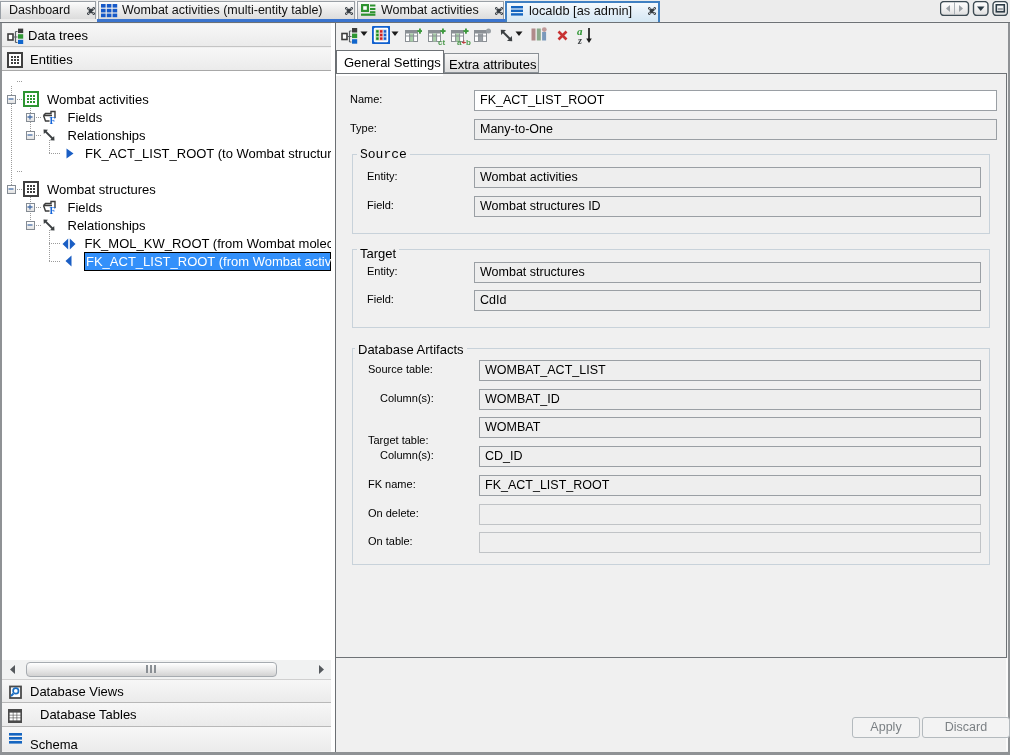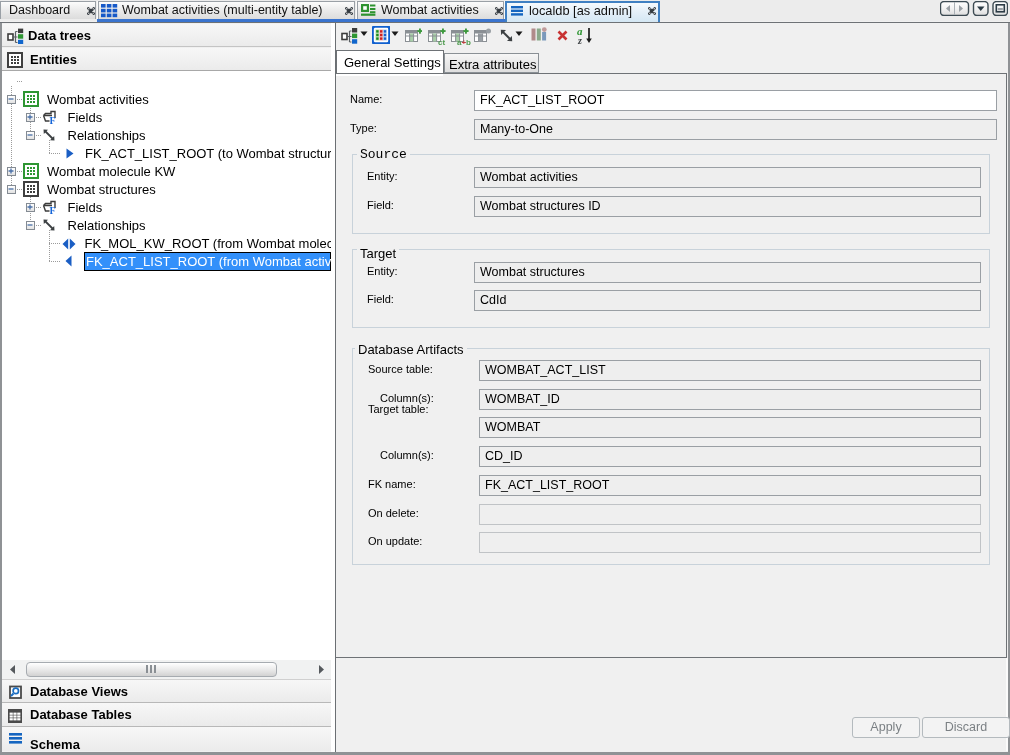--- a/index.html
+++ b/index.html
@@ -13,21 +13,21 @@
 .fld.dis{border-color:#c0c3c6;background:#efefef;}
 .fset{position:absolute;border:1px solid #c8d2da;}
 .leg{position:absolute;font-size:13px;color:#000;background:#f0f0f0;padding:0 3px;white-space:nowrap;}
 .tab{position:absolute;top:1px;height:18px;background:linear-gradient(#fcfcfc,#ececec 45%,#dcdcdc);
   border:1px solid #9aa0a6;border-bottom:none;box-sizing:border-box;font-size:12px;color:#111;}
 .tabx{position:absolute;top:7px;width:8px;height:8px;}
 .row{position:absolute;left:0;width:331px;height:18px;font-size:13px;color:#000;white-space:nowrap;}
 .row span.t{position:absolute;top:1.5px;white-space:nowrap;}
 .eb{position:absolute;width:9px;height:9px;background:linear-gradient(#ffffff,#e2e2e2);
   border:1px solid #848b93;box-sizing:border-box;}
-.hdr{position:absolute;left:2px;width:329px;background:linear-gradient(#f7f7f7,#ebebeb);box-sizing:border-box;font-weight:bold;}
+.hdr{position:absolute;left:2px;width:329px;background:linear-gradient(#f7f7f7,#ebebeb);box-sizing:border-box;}
 .hdr .htxt{position:absolute;left:28px;font-size:13px;color:#000;}
 .btn{position:absolute;height:21px;background:#f3f3f3;border:1px solid #b4babe;border-radius:3px;
   box-sizing:border-box;font-size:12.5px;color:#7b8084;text-align:center;line-height:19px;}
 .dot-v{position:absolute;width:1px;background-image:repeating-linear-gradient(to bottom,#9b9b9b 0 1px,transparent 1px 2px);}
 .dot-h{position:absolute;height:1px;background-image:repeating-linear-gradient(to right,#9b9b9b 0 1px,transparent 1px 2px);}
 </style>
 </head>
 <body>
 
 <div class="abs" style="left:0;top:0;width:1010px;height:21px;background:#ececec;"></div>
@@ -237,41 +237,20 @@
     <span class="t" style="left:67.5px;">Relationships</span>
   </div>
 
   <div class="row" style="top:72px;">
     <svg class="abs" style="left:66px;top:3.5px;" width="8" height="11" viewBox="0 0 8 11">
         <path d="M0.5 0.5 L7.5 5.5 L0.5 10.5 Z" fill="#1a5ec4"></path>
       </svg>
     <span class="t" style="left:85px;">FK_ACT_LIST_ROOT (to Wombat structures)</span>
   </div>
 
-  <div class="row" style="top:90px;">
-    <div class="eb" style="left:6.5px;top:4.5px;"></div>
-    <svg class="abs" style="left:8px;top:6px;" width="6" height="6" viewBox="0 0 6 6">
-        <path d="M3 0.5 V5.5 M0.5 3 H5.5" stroke="#4a70a8" stroke-width="1.3"></path>
-      </svg>
-    <svg class="abs" style="left:23px;top:1px;" width="16" height="16" viewBox="0 0 16 16">
-        <rect x="1" y="1" width="14" height="14" fill="#fff" stroke="#2e9632" stroke-width="2"></rect>
-        <g fill="#2e9632">
-          <rect x="4" y="4" width="2" height="2"></rect>
-          <rect x="7" y="4" width="2" height="2"></rect>
-          <rect x="10" y="4" width="2" height="2"></rect>
-          <rect x="4" y="7" width="2" height="2"></rect>
-          <rect x="7" y="7" width="2" height="2"></rect>
-          <rect x="10" y="7" width="2" height="2"></rect>
-          <rect x="4" y="10" width="2" height="2"></rect>
-          <rect x="7" y="10" width="2" height="2"></rect>
-          <rect x="10" y="10" width="2" height="2"></rect>
-        </g>
-      </svg>
-    <span class="t" style="left:47px;">Wombat molecule KW</span>
-  </div>
 
   <div class="row" style="top:108px;">
     <div class="eb" style="left:6.5px;top:4.5px;"></div>
     <svg class="abs" style="left:8px;top:8.4px;" width="6" height="2" viewBox="0 0 6 2">
         <path d="M0.5 1 H5.5" stroke="#4a70a8" stroke-width="1.3"></path>
       </svg>
     <svg class="abs" style="left:23px;top:1px;" width="16" height="16" viewBox="0 0 16 16">
         <rect x="1" y="1" width="14" height="14" fill="#fff" stroke="#3f3f3f" stroke-width="2"></rect>
         <g fill="#3f3f3f">
           <rect x="4" y="4" width="2" height="2"></rect>
@@ -346,21 +325,21 @@
 
 <div class="hdr" style="top:679px;height:24px;border-top:1px solid #d0d0d0;border-bottom:1px solid #b8b8b8;">
   <span class="htxt" style="top:4px;">Database Views</span>
 </div>
 <svg class="abs" style="left:7px;top:683.5px;" width="16" height="16" viewBox="0 0 16 16">
   <rect x="3" y="2.5" width="11" height="11.5" fill="#fdfdfd" stroke="#4a4a4a" stroke-width="1.8"></rect>
   <circle cx="8.8" cy="6.9" r="2.7" fill="#fff" stroke="#1b6ec2" stroke-width="1.7"></circle>
   <line x1="6.4" y1="9.5" x2="4" y2="12.1" stroke="#1b6ec2" stroke-width="2.1"></line>
 </svg>
 <div class="hdr" style="top:703px;height:24px;border-bottom:1px solid #b8b8b8;">
-  <span class="htxt" style="top:4px;">Database Tables</span>
+  <span class="htxt" style="top:4px;margin-left:10px;">Database Tables</span>
 </div>
 <svg class="abs" style="left:7px;top:707.5px;" width="16" height="16" viewBox="0 0 16 16">
   <rect x="1" y="1" width="14" height="14" fill="#4a4a4a"></rect>
   <g fill="#fff">
   <rect x="2.6" y="4.6" width="3.2" height="2.2"></rect>
       <rect x="6.4" y="4.6" width="3.2" height="2.2"></rect>
       <rect x="10.2" y="4.6" width="3.2" height="2.2"></rect>
   <rect x="2.6" y="7.4" width="3.2" height="2.2"></rect>
       <rect x="6.4" y="7.4" width="3.2" height="2.2"></rect>
       <rect x="10.2" y="7.4" width="3.2" height="2.2"></rect>
@@ -525,26 +504,26 @@
   <div class="fld" style="left:474px;top:262px;width:500px;">Wombat structures</div>
   <div class="lbl" style="left:367px;top:293px;">Field:</div>
   <div class="fld" style="left:474px;top:290px;width:500px;">CdId</div>
 
   <div class="fset" style="left:352px;top:348px;width:636px;height:215px;"></div>
   <div class="leg" style="left:355px;top:341.5px;">Database Artifacts</div>
   <div class="lbl" style="left:368px;top:363px;">Source table:</div>
   <div class="fld" style="left:479px;top:360px;width:495px;">WOMBAT_ACT_LIST</div>
   <div class="lbl" style="left:380px;top:391.7px;">Column(s):</div>
   <div class="fld" style="left:479px;top:388.7px;width:495px;">WOMBAT_ID</div>
-  <div class="lbl" style="left:368px;top:403px;">Target table:</div>
+  <div class="lbl" style="left:368px;top:434px;">Target table:</div>
   <div class="fld" style="left:479px;top:417.4px;width:495px;">WOMBAT</div>
   <div class="lbl" style="left:380px;top:449.1px;">Column(s):</div>
   <div class="fld" style="left:479px;top:446.1px;width:495px;">CD_ID</div>
   <div class="lbl" style="left:368px;top:477.8px;">FK name:</div>
   <div class="fld" style="left:479px;top:474.8px;width:495px;">FK_ACT_LIST_ROOT</div>
   <div class="lbl" style="left:368px;top:506.5px;">On delete:</div>
   <div class="fld dis" style="left:479px;top:503.5px;width:495px;"></div>
-  <div class="lbl" style="left:368px;top:535.2px;">On update:</div>
+  <div class="lbl" style="left:368px;top:535.2px;">On table:</div>
   <div class="fld dis" style="left:479px;top:532.2px;width:495px;"></div>
 </div>
 
 <div class="btn" style="left:852px;top:716.5px;width:68px;">Apply</div>
 <div class="btn" style="left:922px;top:716.5px;width:88px;">Discard</div>
 
 </body></html>

